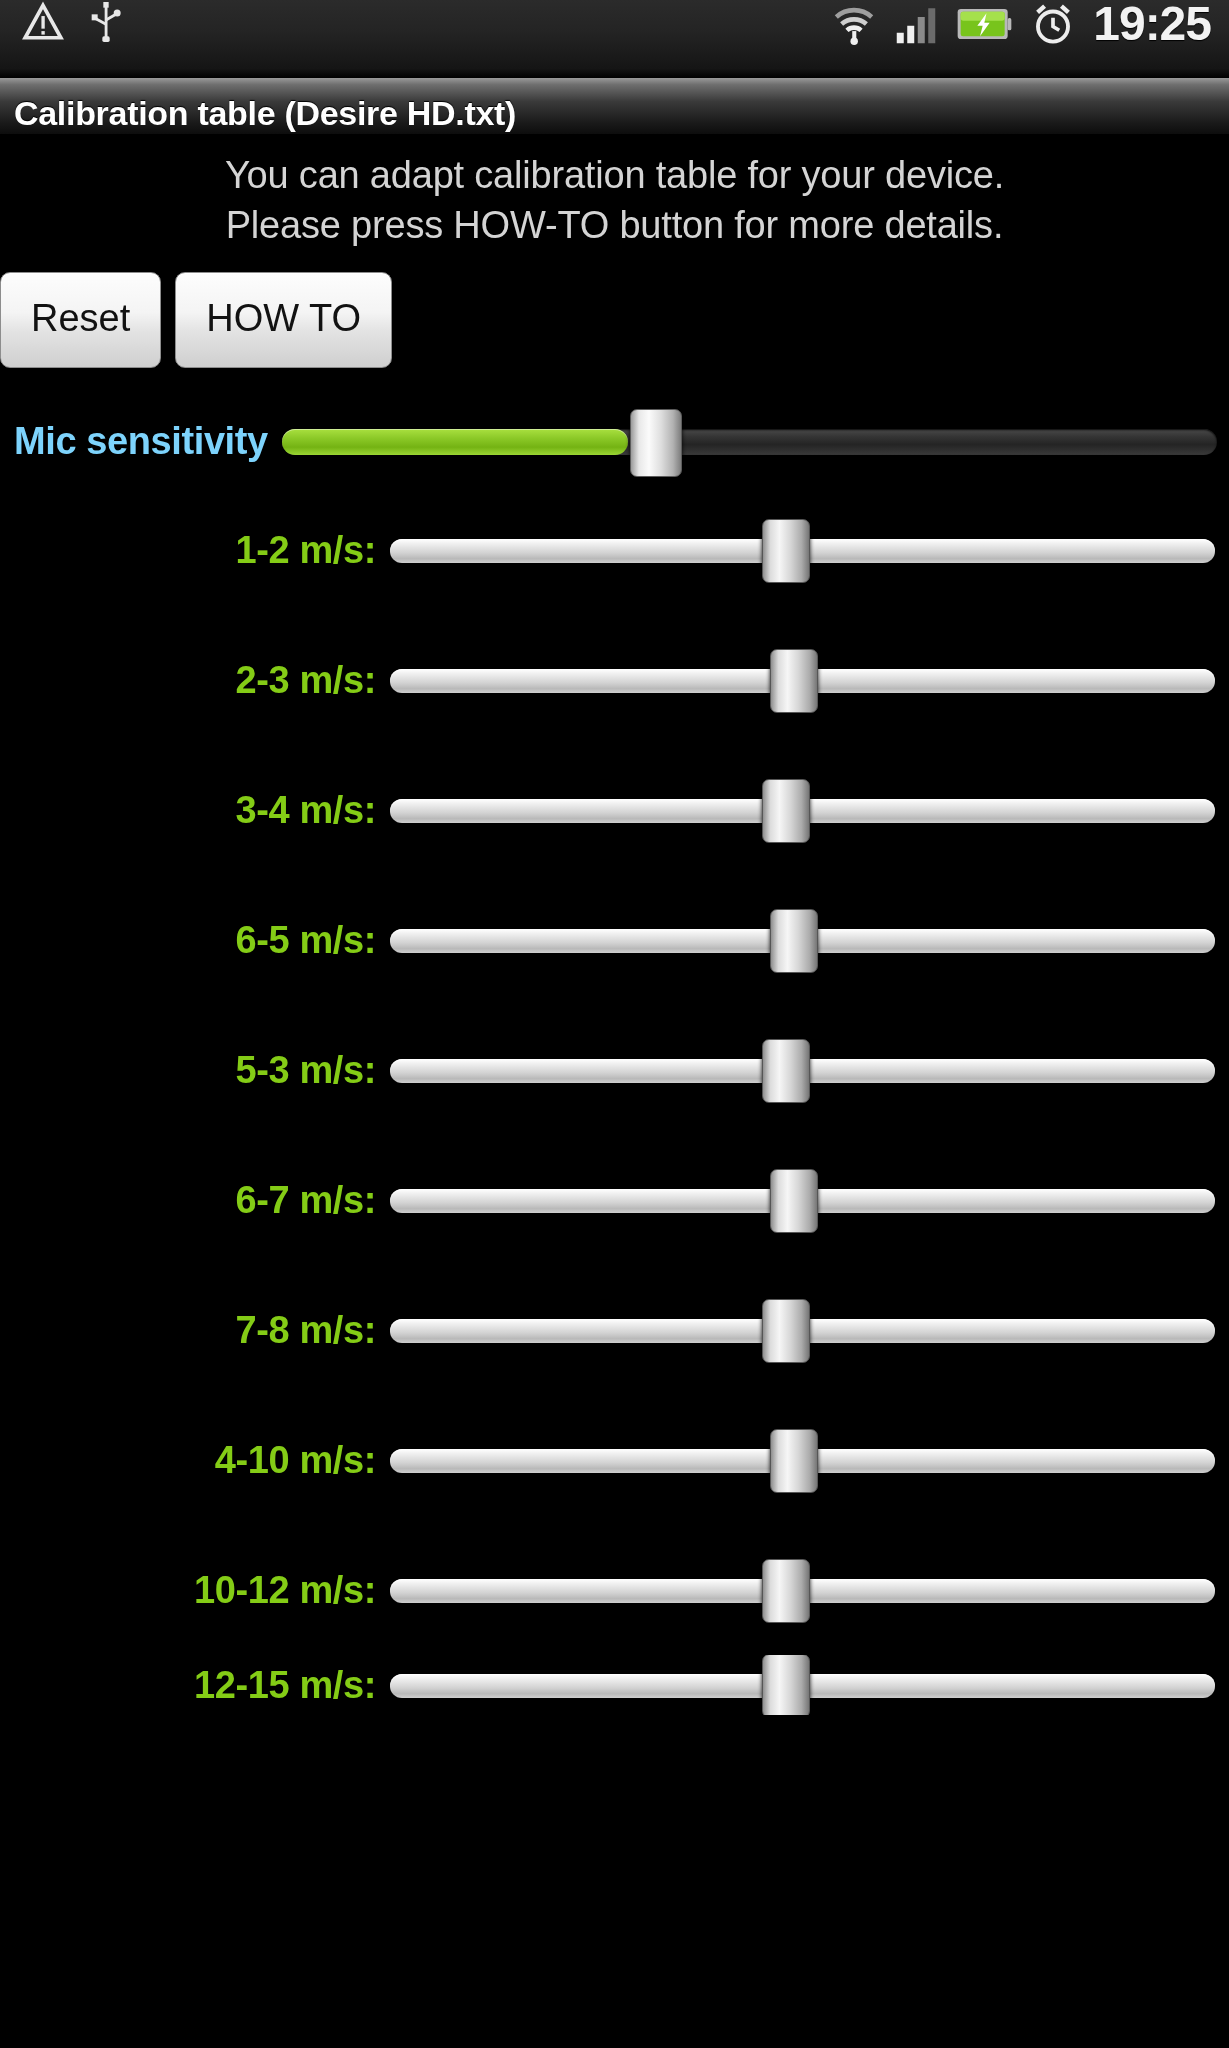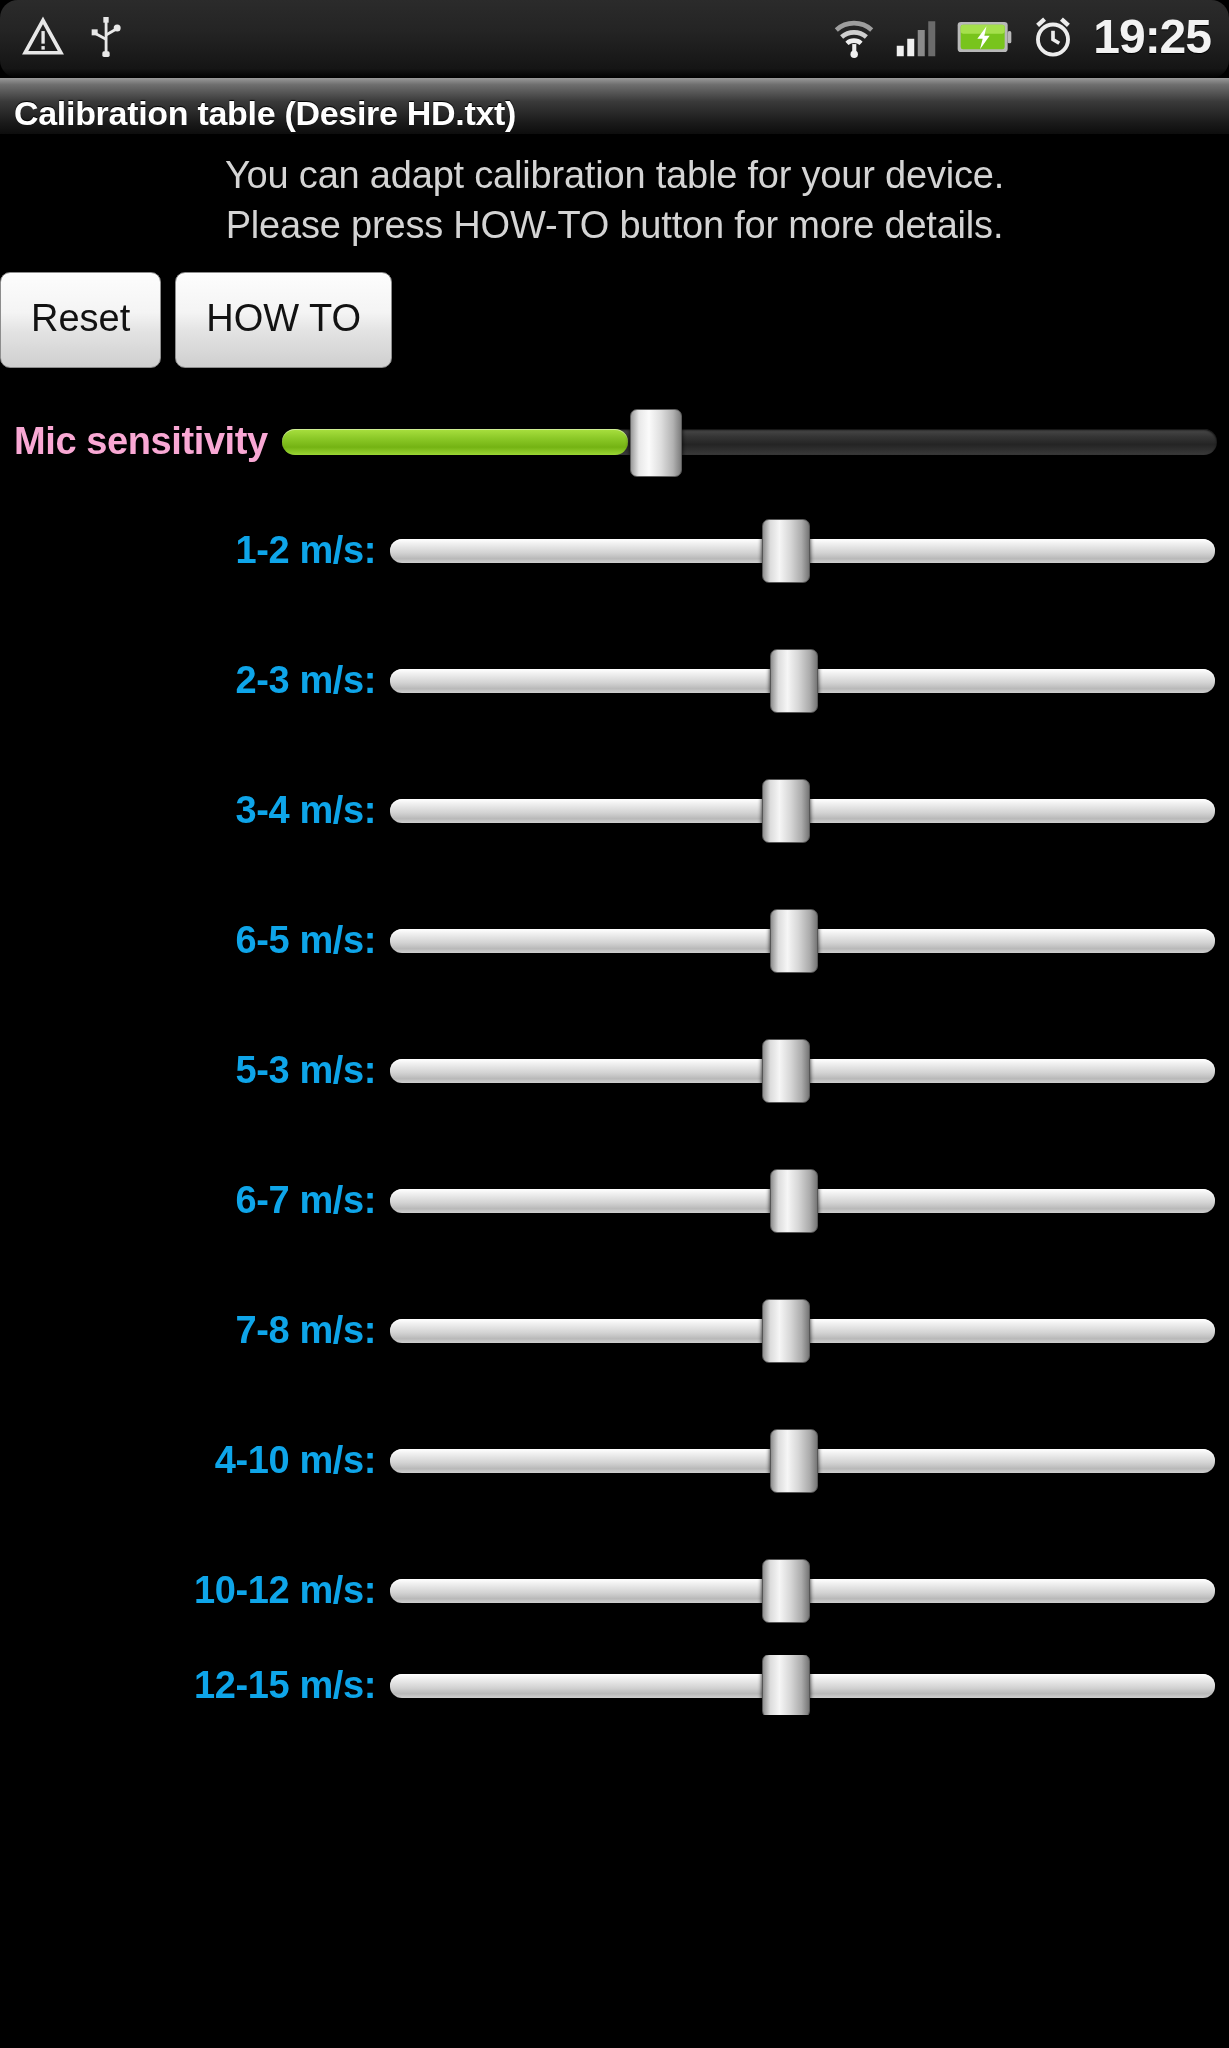--- a/index.html
+++ b/index.html
@@ -9,23 +9,22 @@
     font-family: "Liberation Sans", sans-serif;
     overflow: hidden;
   }
   .screen { position: relative; width: 1229px; height: 2048px; background: #000; overflow: hidden; }
 
   
   .statusbar {
     position: relative;
     height: 78px;
     background: linear-gradient(to bottom, #2b2b2b 0%, #242424 40%, #151515 88%, #000 100%);
-    display: flex; align-items: center;
+    display: flex; align-items: flex-start;
     padding: 0 18px 0 22px;
-    border-radius: 18px;
   }
   .status-left { display: flex; align-items: center; gap: 22px; }
   .status-right { margin-left: auto; display: flex; align-items: center; gap: 18px; }
   .sb-ico { display: block; }
   .sb-clock {
     color: #f2f2f2; font-size: 48px; font-weight: bold;
     letter-spacing: -1px; line-height: 1; padding-bottom: 4px;
     text-shadow: 0 1px 1px #000;
   }
 
@@ -76,21 +75,21 @@
     line-height: 1;
   }
 
   
   .mic-row {
     display: flex; align-items: center;
     margin-top: 52px;
     padding: 0 12px 0 14px;
   }
   .mic-label {
-    color: #f9a8d4; font-size: 38px; font-weight: bold;
+    color: #7dd3fc; font-size: 38px; font-weight: bold;
     white-space: nowrap; letter-spacing: -0.4px;
     margin-right: 14px;
   }
   .mic-track {
     position: relative; flex: 1; height: 34px;
   }
   .mic-bg {
     position: absolute; left: 0; right: 0; top: 4px; height: 26px;
     border-radius: 13px;
     background: linear-gradient(to bottom, #4a4a4a 0%, #343434 30%, #242424 60%, #3a3a3a 100%);
@@ -117,21 +116,21 @@
   .slider-row {
     position: relative;
     display: flex; align-items: center;
     height: 130px;
     padding-right: 14px;
   }
   .slider-label {
     width: 390px;
     text-align: right;
     padding-right: 14px;
-    color: #0ea5e9;
+    color: #84cc16;
     font-size: 38px;
     font-weight: bold;
     letter-spacing: -0.4px;
     white-space: nowrap;
   }
   .slider-track { position: relative; flex: 1; height: 34px; }
   .slider-bg {
     position: absolute; left: 0; right: 0; top: 6px; height: 24px;
     border-radius: 12px;
     background: linear-gradient(to bottom, #ffffff 0%, #e9e9e9 28%, #d2d2d2 58%, #b9b9b9 82%, #cfcfcf 100%);

